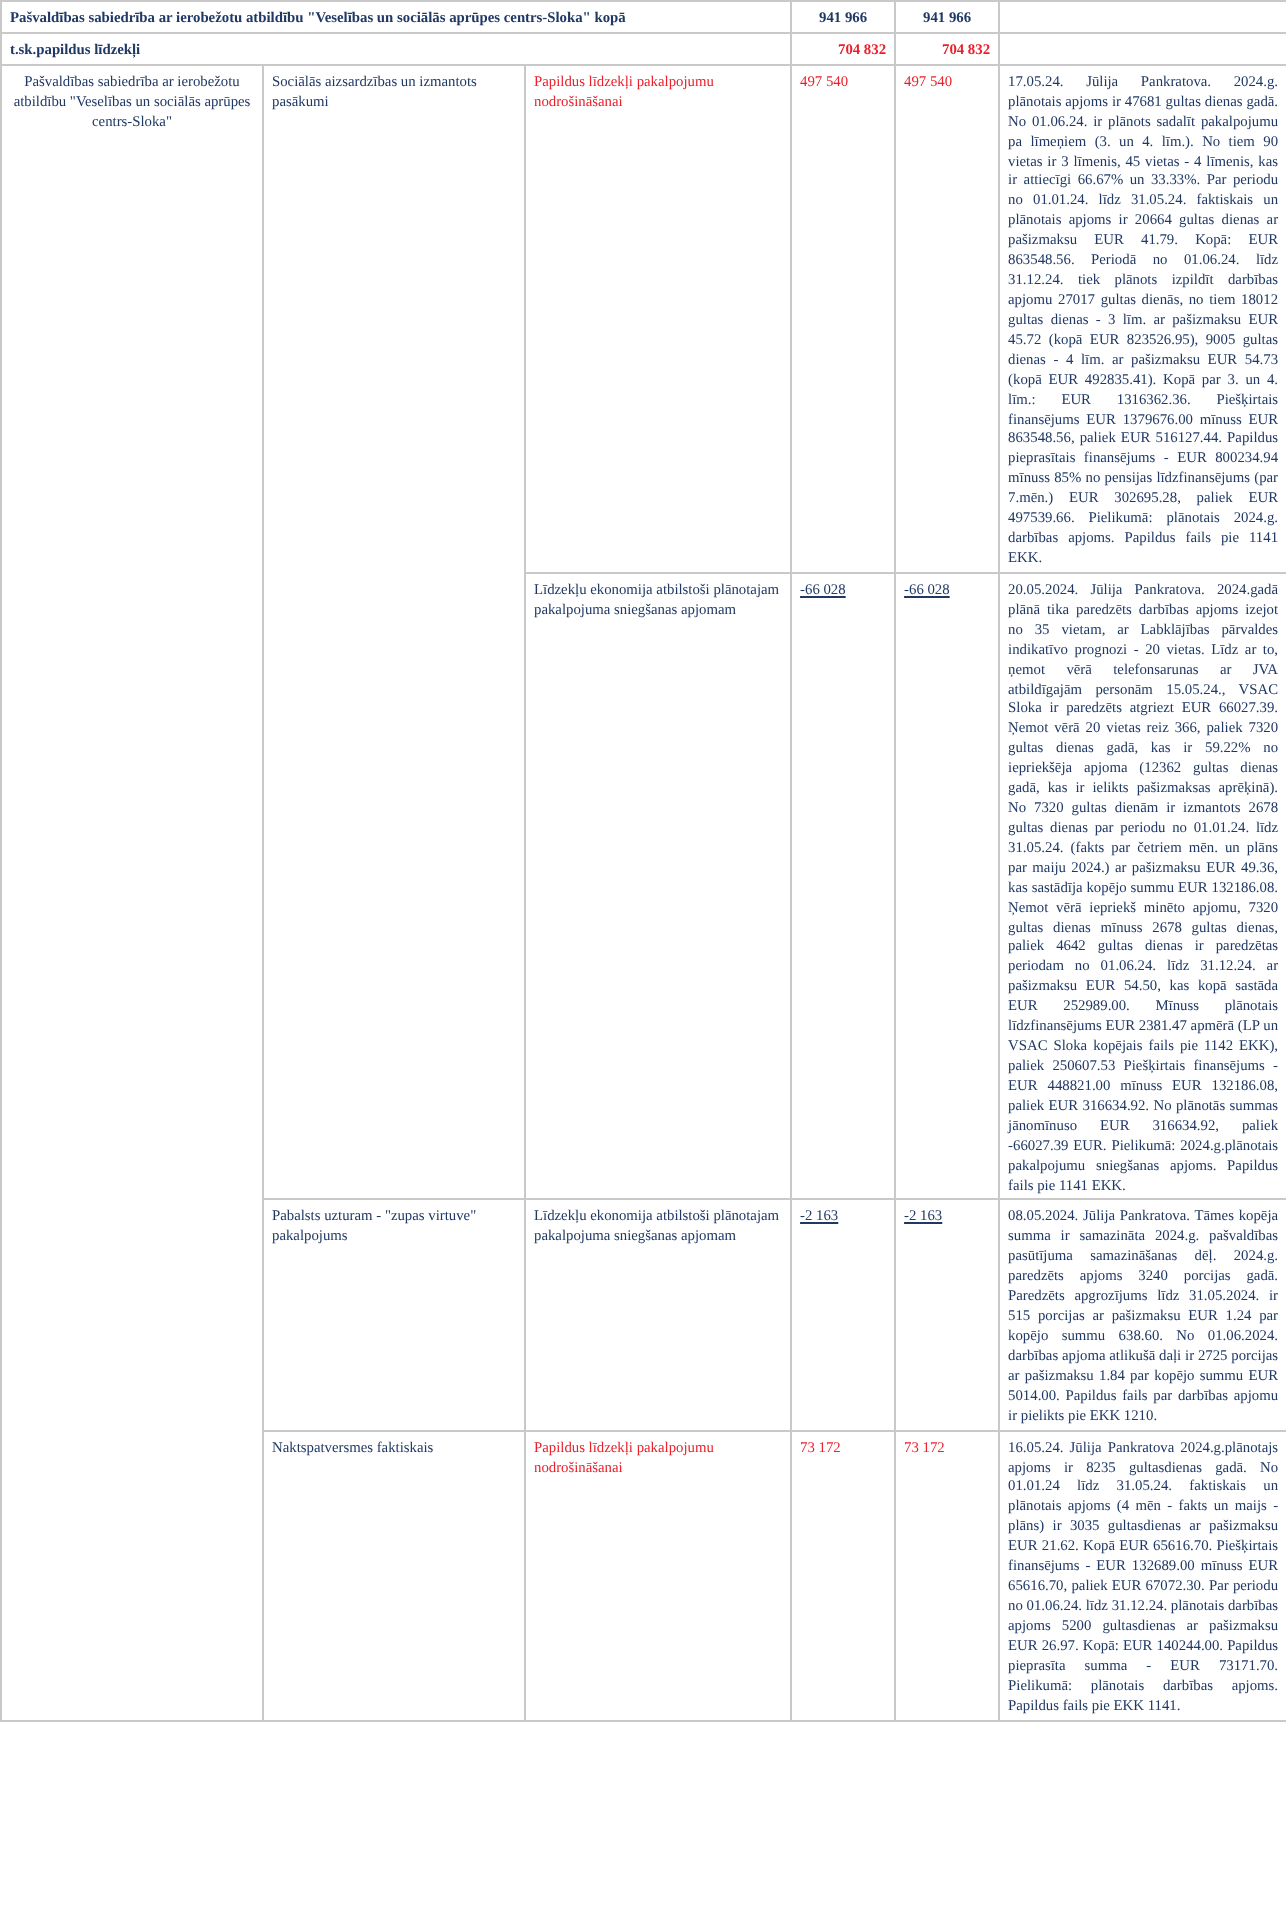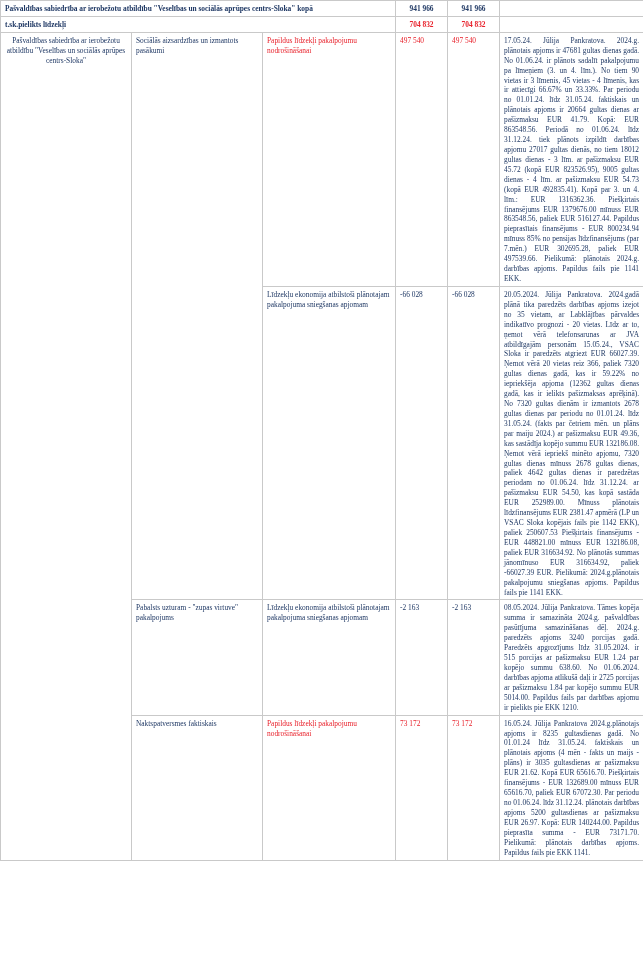--- a/index.html
+++ b/index.html
@@ -58,21 +58,21 @@
     white-space: nowrap;
   }
   .row-sub td {
     font-weight: bold;
     font-size: 8.1px;
     color: #e8212b;
     padding: 3px 5px;
     vertical-align: middle;
   }
   .row-sub .num {
-    text-align: center;
+    text-align: right;
     color: #e8212b;
     white-space: nowrap;
   }
   .cell-org {
     text-align: center;
     vertical-align: middle;
     font-size: 7.6px;
     line-height: 1.45;
     padding-left: 6px;
     padding-right: 6px;
@@ -91,21 +91,21 @@
     color: #e8212b;
   }
   .cell-num {
     text-align: left;
     vertical-align: middle;
     font-size: 7.8px;
     white-space: nowrap;
     padding-right: 5px;
   }
   .cell-num.red { color: #e8212b; }
-  .cell-num.blue { color: #1f3864; }
+  .cell-num.blue { color: #1f3864; text-decoration: underline; }
   .cell-desc {
     text-align: justify;
     font-size: 7.2px;
     line-height: 1.30;
     padding: 3px 5px 3px 5px;
     vertical-align: top;
   }
 </style>
 </head>
 <body>
@@ -121,21 +121,21 @@
         <col class="c6">
     </colgroup>
     <tbody>
       <tr class="row-total">
         <td colspan="3">Pašvaldības sabiedrība ar ierobežotu atbildību "Veselības un sociālās aprūpes centrs-Sloka" kopā</td>
         <td class="num">941 966</td>
         <td class="num">941 966</td>
         <td></td>
       </tr>
       <tr class="row-sub">
-        <td colspan="3">t.sk.pielikts līdzekļi</td>
+        <td colspan="3">t.sk.papildus līdzekļi</td>
         <td class="num">704 832</td>
         <td class="num">704 832</td>
         <td></td>
       </tr>
 
       <tr>
         <td class="cell-org" rowspan="4">Pašvaldības sabiedrība ar ierobežotu atbildību "Veselības un sociālās aprūpes centrs-Sloka"</td>
         <td class="cell-cat" rowspan="2">Sociālās aizsardzības un izmantots pasākumi</td>
         <td class="cell-just red">Papildus līdzekļi pakalpojumu nodrošināšanai</td>
         <td class="cell-num red">497 540</td>

